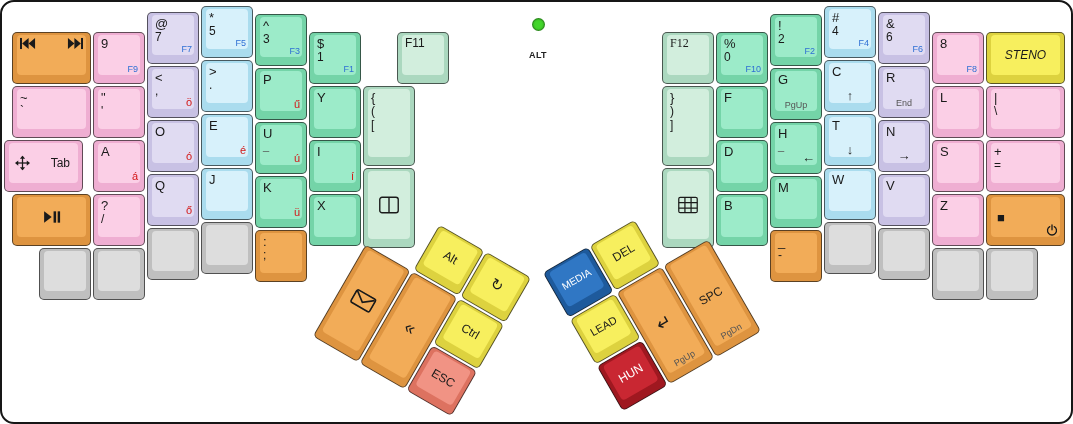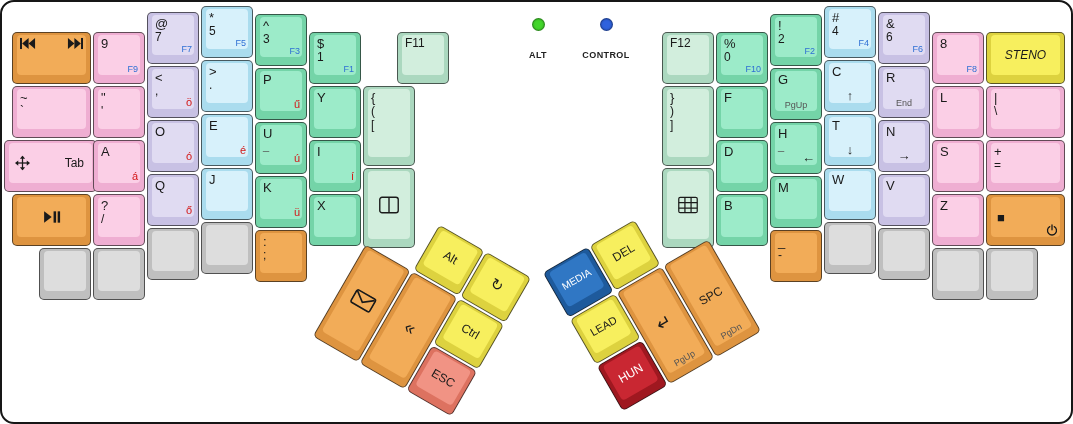--- a/index.html
+++ b/index.html
@@ -71,21 +71,21 @@
             </svg>
           </span>
         </div>
       </div>
       <div class="key c-pink" style="left: 10px; top: 84px; width: 79px; height: 52px;">
         <div class="cap">
           <span class="lg tl">~</span>
           <span class="lg ml">`</span>
         </div>
       </div>
-      <div class="key c-pink" style="left: 2px; top: 138px; width: 93px; height: 52px;">
+      <div class="key c-pink" style="left: 2px; top: 138px; width: 79px; height: 52px;">
         <div class="cap">
           <span class="lg cl">
             <svg width="15" height="15" viewBox="0 0 24 24" fill="currentColor">
               <path d="M12 0l4.2 5.2H7.8z"></path>
               <path d="M12 24l4.2-5.2H7.8z"></path>
               <path d="M0 12l5.2-4.2v8.4z"></path>
               <path d="M24 12l-5.2-4.2v8.4z"></path>
               <rect x="11" y="4" width="2" height="16"></rect>
               <rect x="4" y="11" width="16" height="2"></rect>
             </svg>
@@ -262,21 +262,21 @@
         <div class="cap"></div>
       </div>
       <div class="key c-orange" style="left: 253px; top: 228px; width: 52px; height: 52px;">
         <div class="cap">
           <span class="lg tl">:</span>
           <span class="lg ml">;</span>
         </div>
       </div>
       <div class="key c-palegreen" style="left: 660px; top: 30px; width: 52px; height: 52px;">
         <div class="cap">
-          <span class="lg tl" style="font-size: 12px;">F12</span>
+          <span class="lg tl" style="font-size: 12px; font-family: Liberation Serif, serif;">F12</span>
         </div>
       </div>
       <div class="key c-palegreen" style="left: 660px; top: 84px; width: 52px; height: 80px;">
         <div class="cap">
           <span class="lg tl">}</span>
           <span class="lg ml">)</span>
           <span class="lg l3">]</span>
         </div>
       </div>
       <div class="key c-palegreen" style="left: 660px; top: 166px; width: 52px; height: 80px;">
@@ -521,17 +521,13 @@
           <span class="lg ctr">SPC</span>
           <span class="lg bc gray">PgDn</span>
         </div>
       </div>
     </div>
 
   <div class="indicator" style="left:506px">
     <span class="led" style="background: rgb(67, 214, 43);"></span>
     <span class="led-label">ALT</span>
   </div>
-  <div class="indicator" style="left:574px">
-    <span class="led" style="background: rgb(47, 98, 221);"></span>
-    <span class="led-label">CONTROL</span>
-  </div>
 </div>
 
 </body></html>

